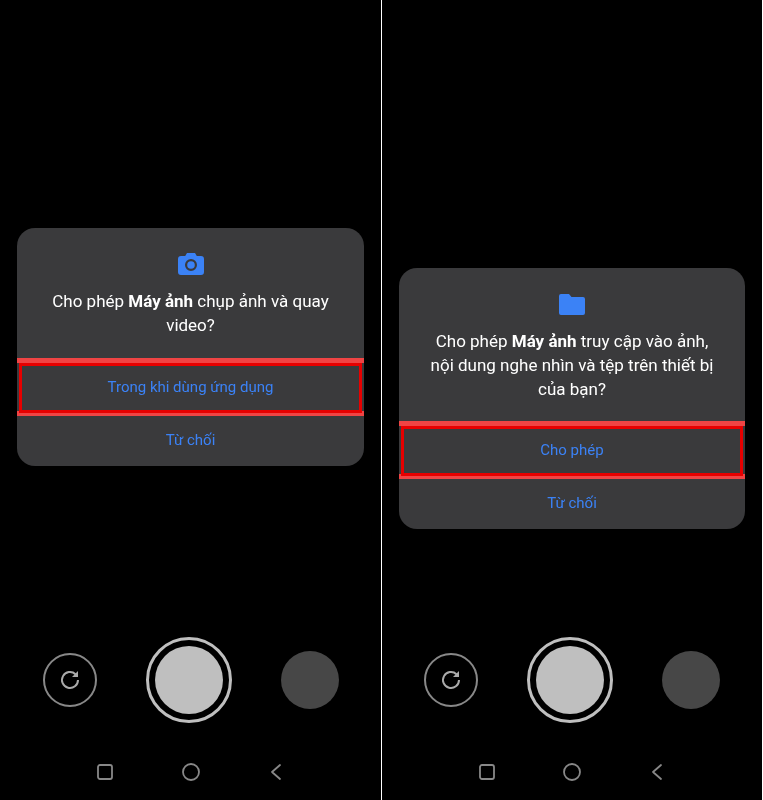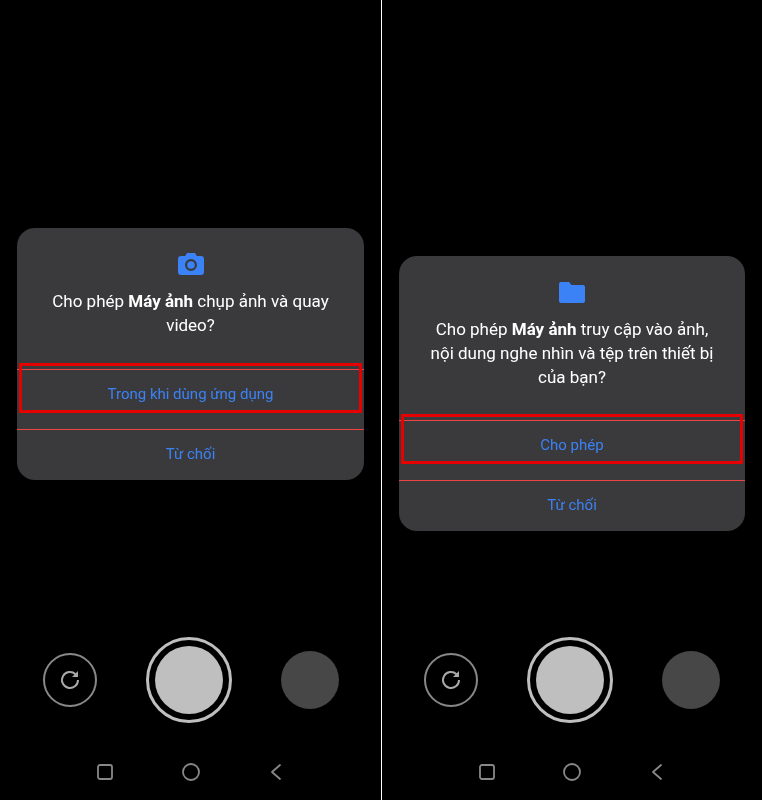--- a/index.html
+++ b/index.html
@@ -23,52 +23,51 @@
   .permission-dialog {
     position: absolute;
     left: 17px;
     right: 17px;
     background: #3a3a3c;
     border-radius: 18px;
     padding-top: 24px;
     text-align: center;
   }
   .dialog-left { top: 228px; }
-  .dialog-right { top: 256px; }
+  .dialog-right { top: 268px; }
   .dialog-icon {
     width: 28px;
     height: 24px;
     margin: 0 auto 14px;
     display: flex;
     align-items: center;
     justify-content: center;
   }
   .dialog-message {
     color: #fff;
     font-size: 17px;
     line-height: 1.4;
     padding: 0 26px 20px;
   }
   .dialog-message .bold { font-weight: 700; }
   .dialog-buttons {
     display: flex;
     flex-direction: column;
   }
   .dialog-button {
-    border-top: 1px solid #ef4444;
+    border-top: 5px solid #ef4444;
     color: #3b82f6;
     font-size: 15px;
     padding: 15px 0;
     cursor: pointer;
     background: transparent;
     font-family: inherit;
     border-left: none;
     border-right: none;
     border-bottom: none;
-    margin-top: 11px;
   }
   .dialog-button:last-child {
     padding-bottom: 17px;
   }
   .highlight-red {
     position: absolute;
     border: 3px solid #e60000;
     pointer-events: none;
   }
   .highlight-left {

